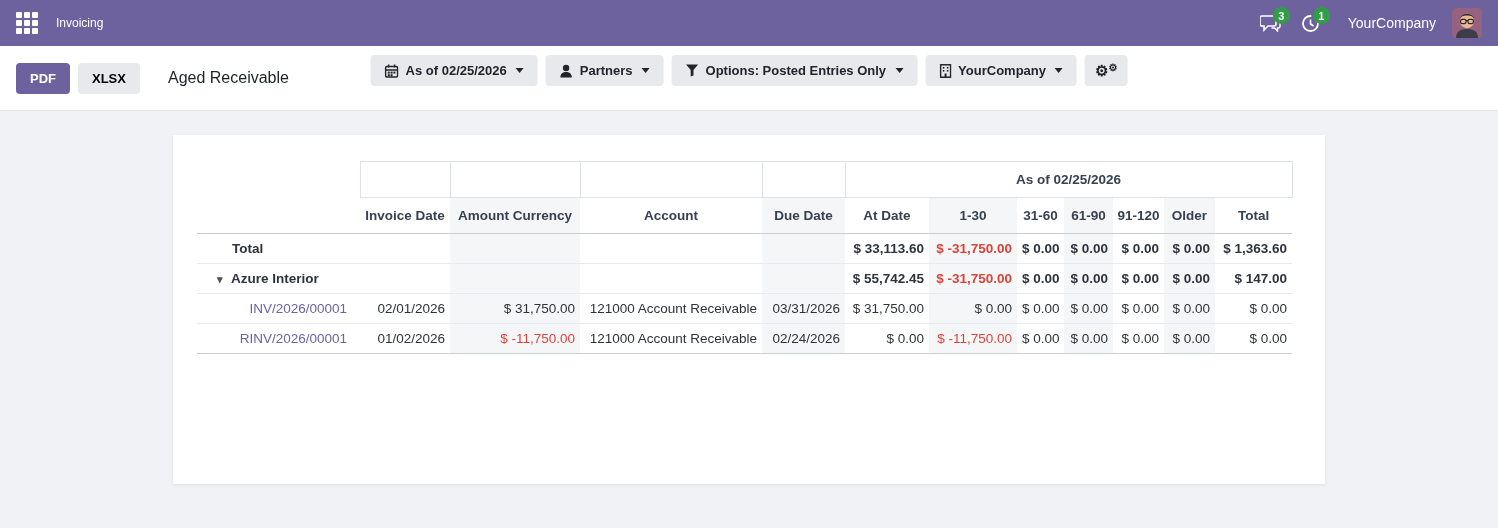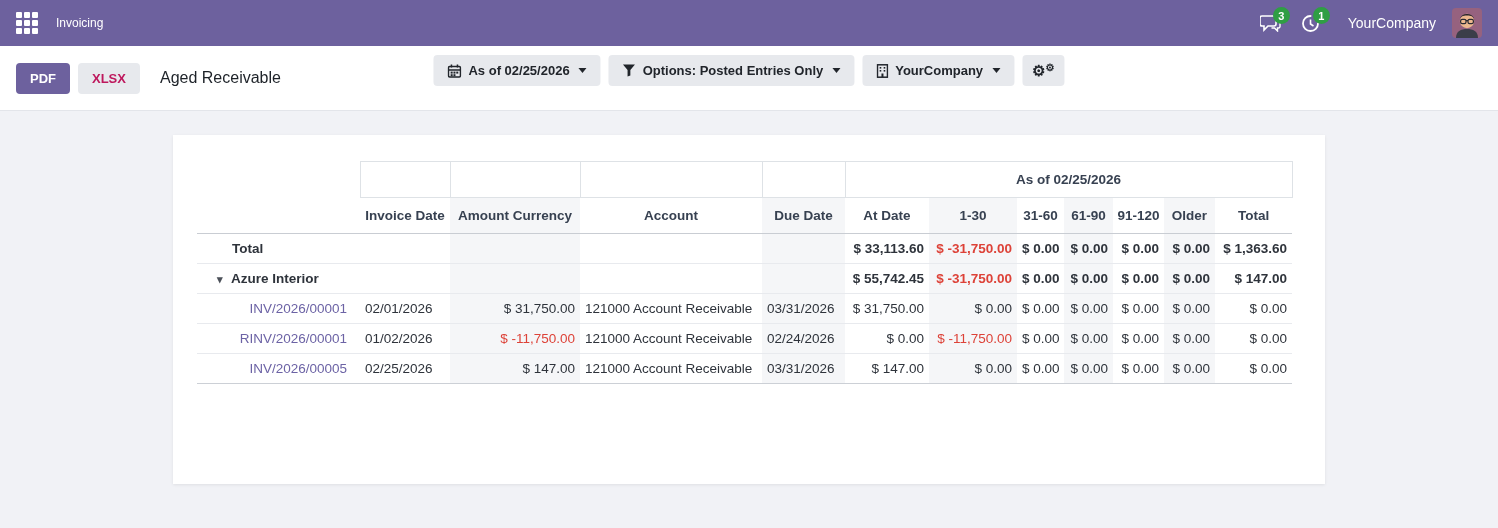--- a/index.html
+++ b/index.html
@@ -38,21 +38,21 @@
   
   .control-panel{
     position:relative; height:65px; background:#fff; border-bottom:1px solid #e3e5ea;
     display:flex; align-items:center; padding:0 16px;
   }
   .btn{
     border:none; border-radius:4px; height:31px; padding:0 14px; font-size:13px; font-weight:700;
     font-family:inherit; cursor:pointer; display:inline-flex; align-items:center; gap:7px;
   }
   .btn-pdf{background:var(--purple); color:#fff; margin-right:8px;}
-  .btn-xlsx{background:var(--btn-gray); color:#be185d; margin-right:20px;}
+  .btn-xlsx{background:var(--btn-gray); color:#000000; margin-right:28px;}
   .page-title{font-size:16px; color:#1d2228; font-weight:400; white-space:nowrap;}
   .filter-bar{
     position:absolute; left:50%; top:9px; transform:translateX(-50%);
     display:flex; gap:8px; align-items:center;
   }
   .btn-filter{background:var(--btn-gray); color:#21252b; font-weight:700; font-size:13px; white-space:nowrap;}
   .btn-filter svg{flex:0 0 auto;}
   .caret-down{width:0; height:0; border-left:4px solid transparent; border-right:4px solid transparent; border-top:5px solid #21252b; margin-left:2px;}
   .btn-cog{background:var(--btn-gray); color:#21252b; padding:0 10px; font-size:15px;}
   
@@ -69,21 +69,21 @@
   tr{height:30px;}
   tr.h1{height:36px;} tr.h2{height:36px;}
   tr.h1 td{border:1px solid var(--border);}
   tr.h1 td.no-border{border:none;}
   tr.h1 .period{ text-align:center; font-weight:700; color:#374151;}
   tr.h2 th{font-weight:700; color:#374151; text-align:center; border-bottom:1px solid #c9cdd3; padding:0 4px;}
   tbody td{border-bottom:1px solid #e8eaee; padding:0 5px;}
   tbody tr:last-child td{border-bottom:1px solid #ccd0d6;}
   .stripe{background:var(--stripe);}
   .num{text-align:right; white-space:nowrap;}
-  .ctr{text-align:left; white-space:nowrap;}
+  .ctr{text-align:right; white-space:nowrap;}
   .red{color:var(--danger);}
   tr.row-total td, tr.row-partner-expanded td{font-weight:700;}
   td.c-name{white-space:nowrap; overflow:hidden;}
   tr.row-total .c-name{padding-left:35px;}
   .partner-cell{padding-left:20px; cursor:pointer;}
   .caret{display:inline-block; width:14px; color:#4b5058; font-size:11px;}
   td.move-name{text-align:right; padding-right:13px;}
   td.move-name a{color:var(--link); text-decoration:none; cursor:pointer;}
 </style>
 </head>
@@ -146,20 +146,28 @@
         <line x1="1" y1="6" x2="13" y2="6" stroke="#21252b" stroke-width="1.5"></line>
         <line x1="4" y1="0.5" x2="4" y2="3.5" stroke="#21252b" stroke-width="1.5"></line>
         <line x1="10" y1="0.5" x2="10" y2="3.5" stroke="#21252b" stroke-width="1.5"></line>
         <rect x="3.2" y="7.6" width="2" height="2" fill="#21252b"></rect>
           <rect x="6" y="7.6" width="2" height="2" fill="#21252b"></rect>
           <rect x="8.8" y="7.6" width="2" height="2" fill="#21252b"></rect>
         <rect x="3.2" y="10.2" width="2" height="2" fill="#21252b"></rect>
           <rect x="6" y="10.2" width="2" height="2" fill="#21252b"></rect>
       </svg>
       <span>As of 02/25/2026</span>
+      <span class="caret-down"></span>
+    </button>
+    <button class="btn btn-filter">
+      <svg width="13" height="14" viewBox="0 0 13 14">
+        <circle cx="6.5" cy="4" r="3.2" fill="#21252b"></circle>
+        <path d="M0.8 13.5 c0 -4 2.5 -5.5 5.7 -5.5 s5.7 1.5 5.7 5.5 z" fill="#21252b"></path>
+      </svg>
+      <span>Partners</span>
       <span class="caret-down"></span>
     </button>
     <button class="btn btn-filter">
       <svg width="13" height="13" viewBox="0 0 13 13">
         <path d="M0.5 0.5 h12 l-4.6 5.5 v5.5 l-2.8 1 v-6.5 z" fill="#21252b"></path>
       </svg>
       <span>Options: Posted Entries Only</span>
       <span class="caret-down"></span>
     </button>
     <button class="btn btn-filter">
@@ -271,30 +279,16 @@
             <td class="ctr c-account">121000 Account Receivable</td>
             <td class="ctr stripe c-duedate">02/24/2026</td>
             <td class="num c-atdate">$ 0.00</td>
             <td class="num stripe c-130 red">$ -11,750.00</td>
             <td class="num c-3160">$ 0.00</td>
             <td class="num stripe c-6190">$ 0.00</td>
             <td class="num c-91120">$ 0.00</td>
             <td class="num stripe c-older">$ 0.00</td>
             <td class="num c-total">$ 0.00</td>
           </tr>
-          <tr class="row-move-line">
-            <td class="c-name move-name"><a href="#">INV/2026/00005</a></td>
-            <td class="ctr c-invdate">02/25/2026</td>
-            <td class="num stripe c-amtcur">$ 147.00</td>
-            <td class="ctr c-account">121000 Account Receivable</td>
-            <td class="ctr stripe c-duedate">03/31/2026</td>
-            <td class="num c-atdate">$ 147.00</td>
-            <td class="num stripe c-130">$ 0.00</td>
-            <td class="num c-3160">$ 0.00</td>
-            <td class="num stripe c-6190">$ 0.00</td>
-            <td class="num c-91120">$ 0.00</td>
-            <td class="num stripe c-older">$ 0.00</td>
-            <td class="num c-total">$ 0.00</td>
-          </tr>
         </tbody>
     </table>
   </div>
 </div>
 
 </body></html>

